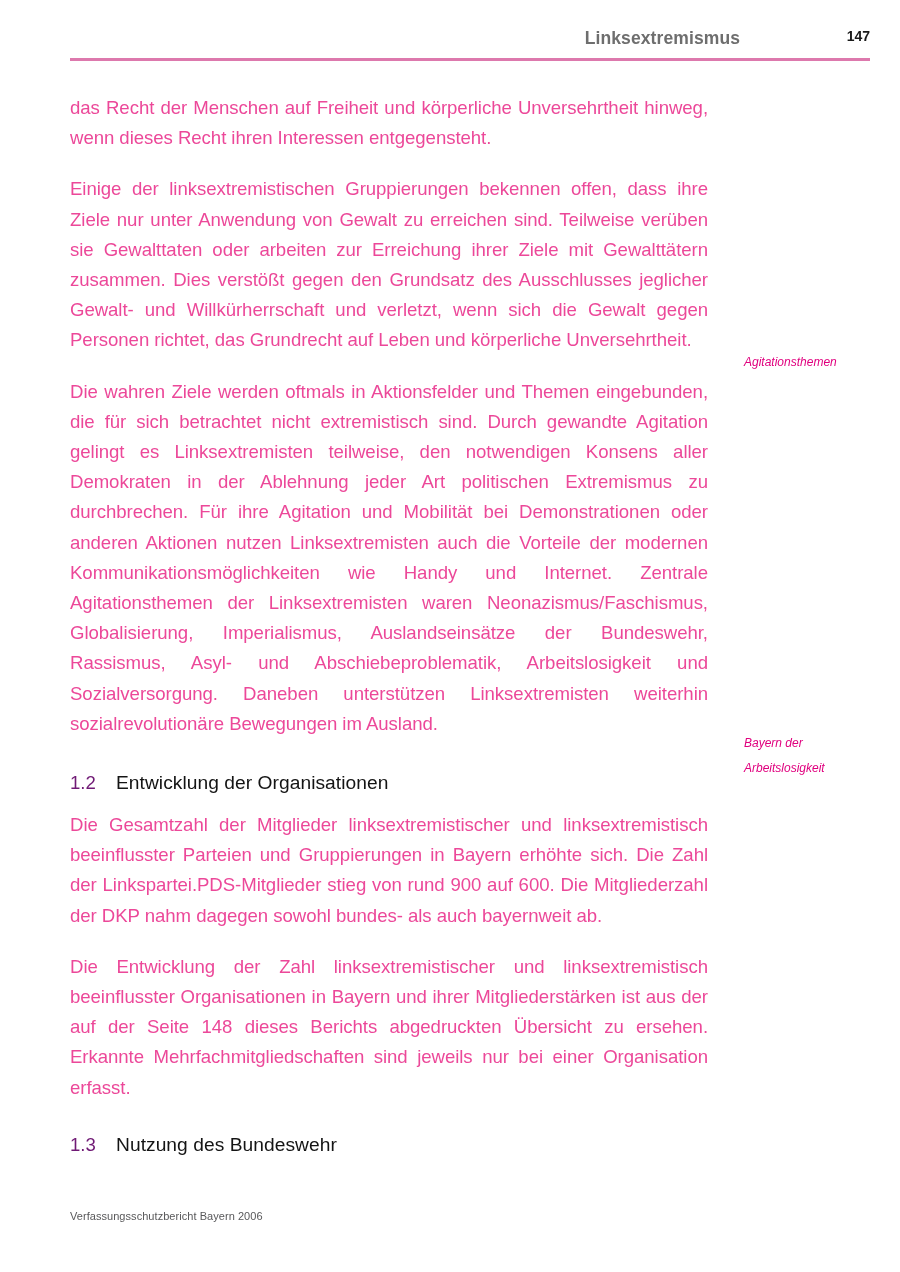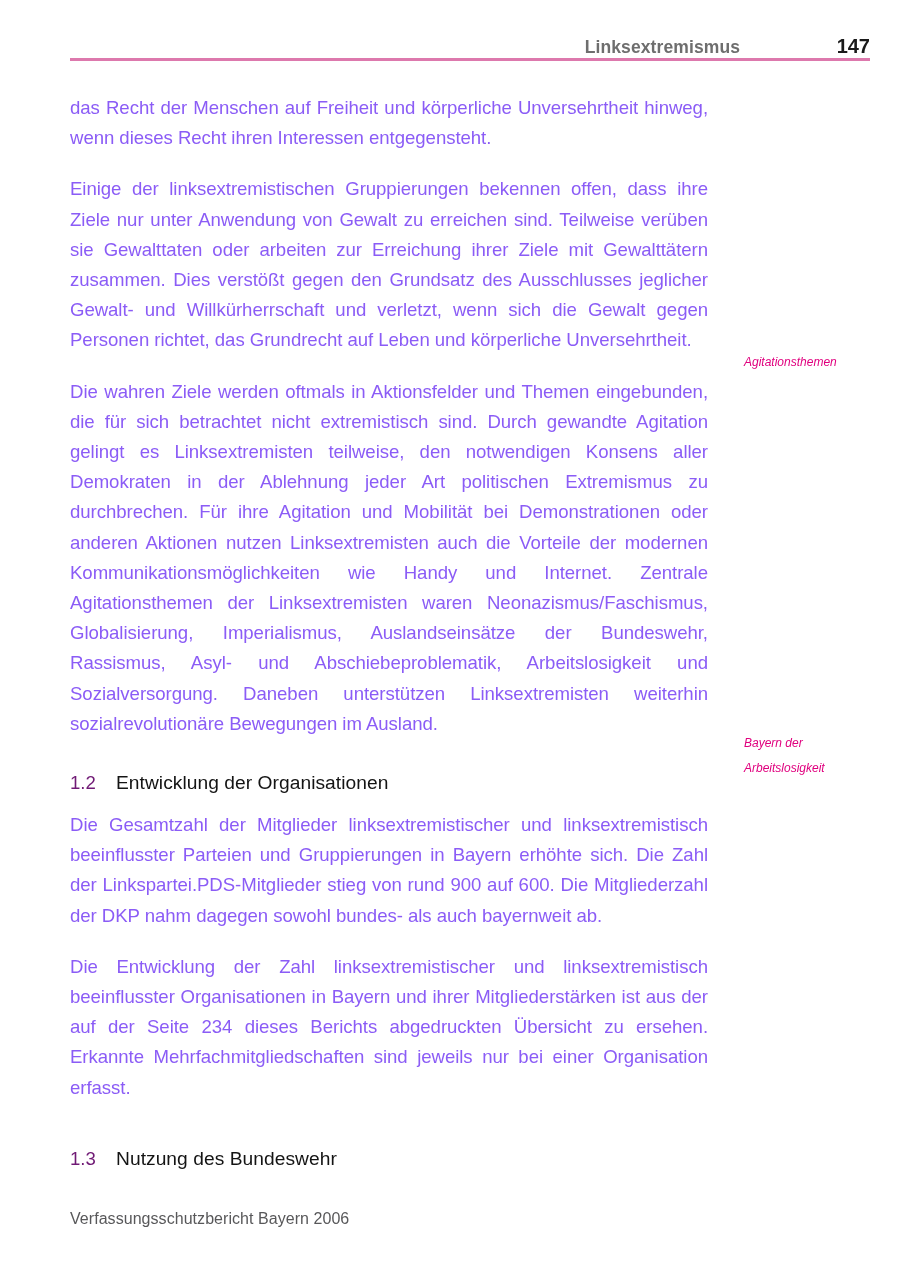--- a/index.html
+++ b/index.html
@@ -20,32 +20,32 @@
   }
 
   
   .running-head {
     position: absolute;
     left: 70px;
     right: 30px;
     top: 28px;
     height: 30px;
     display: flex;
-    align-items: flex-end;
+    align-items: flex-start;
     justify-content: flex-end;
   }
   .running-head-title {
     font-size: 17.5px;
     font-weight: bold;
     color: #6e6e6e;
     letter-spacing: 0.1px;
     margin-right: 96px;
   }
   .running-head-pageno {
-    font-size: 20px;
+    font-size: 14px;
     font-weight: bold;
     color: #1a1a1a;
     min-width: 34px;
     text-align: right;
   }
   .head-rule {
     position: absolute;
     left: 70px;
     right: 30px;
     top: 58px;
@@ -57,21 +57,21 @@
   .column {
     position: absolute;
     left: 70px;
     top: 93px;
     width: 638px;
   }
   p.body {
     margin: 0 0 21px 0;
     font-size: 18.6px;
     line-height: 30.2px;
-    color: #8b5cf6;
+    color: #ec4899;
     text-align: justify;
     text-justify: inter-word;
     hyphens: none;
     letter-spacing: -0.05px;
   }
   p.body:last-child { margin-bottom: 0; }
 
   
   .heading {
     display: flex;
@@ -85,42 +85,42 @@
     color: #701a75;
     width: 46px;
     flex: 0 0 46px;
   }
   .heading-title {
     font-size: 19.2px;
     font-weight: normal;
     color: #141414;
     letter-spacing: 0.05px;
   }
-  .heading.tight { margin-top: 45px; }
+  .heading.tight { margin-top: 31px; }
 
   
   .marginal {
     position: absolute;
     left: 744px;
     width: 168px;
     font-size: 12px;
     line-height: 25px;
     font-style: italic;
     color: #e0007e;
     text-align: left;
   }
   #marginal-agitationsthemen { top: 350px; }
   #marginal-anstieg { top: 731px; }
 
   
   .footer {
     position: absolute;
     left: 70px;
     top: 1210px;
-    font-size: 16px;
+    font-size: 11px;
     color: #58585a;
     letter-spacing: 0.05px;
   }
 </style>
 </head>
 <body>
 
 <div class="page">
 
   <div class="running-head">
@@ -138,21 +138,21 @@
     <p class="body">Die wahren Ziele werden oftmals in Aktionsfelder und Themen eingebunden, die für sich betrachtet nicht extremistisch sind. Durch gewandte Agitation gelingt es Linksextremisten teilweise, den notwendigen Konsens aller Demokraten in der Ablehnung jeder Art politischen Extremismus zu durchbrechen. Für ihre Agitation und Mobilität bei Demonstrationen oder anderen Aktionen nutzen Linksextremisten auch die Vorteile der modernen Kommunikationsmöglichkeiten wie Handy und Internet. Zentrale Agitationsthemen der Linksextremisten waren Neonazismus/Faschismus, Globalisierung, Imperialismus, Auslandseinsätze der Bundeswehr, Rassismus, Asyl- und Abschiebeproblematik, Arbeitslosigkeit und Sozialversorgung. Daneben unterstützen Linksextremisten weiterhin sozialrevolutionäre Bewegungen im Ausland.</p>
 
     <div class="heading">
       <span class="heading-number">1.2</span>
       <span class="heading-title">Entwicklung der Organisationen</span>
     </div>
 
     <p class="body">Die Gesamtzahl der Mitglieder linksextremistischer und linksextremistisch beeinflusster Parteien und Gruppierungen in Bayern erhöhte sich. Die Zahl der Linkspartei.PDS-Mitglieder stieg von rund 900 auf 600. Die Mitgliederzahl der DKP nahm dagegen sowohl bundes- als auch bayernweit ab.</p>
 
 
-    <p class="body">Die Entwicklung der Zahl linksextremistischer und linksextremistisch beeinflusster Organisationen in Bayern und ihrer Mitgliederstärken ist aus der auf der Seite 234 dieses Berichts abgedruckten Übersicht zu ersehen. Erkannte Mehrfachmitgliedschaften sind jeweils nur bei einer Organisation erfasst.</p>
+    <p class="body">Die Entwicklung der Zahl linksextremistischer und linksextremistisch beeinflusster Organisationen in Bayern und ihrer Mitgliederstärken ist aus der auf der Seite 148 dieses Berichts abgedruckten Übersicht zu ersehen. Erkannte Mehrfachmitgliedschaften sind jeweils nur bei einer Organisation erfasst.</p>
 
     <div class="heading tight">
       <span class="heading-number">1.3</span>
       <span class="heading-title">Nutzung des Bundeswehr</span>
     </div>
 
   </div>
 
   <div class="marginal" id="marginal-agitationsthemen">
     <span>Agitationsthemen</span>

